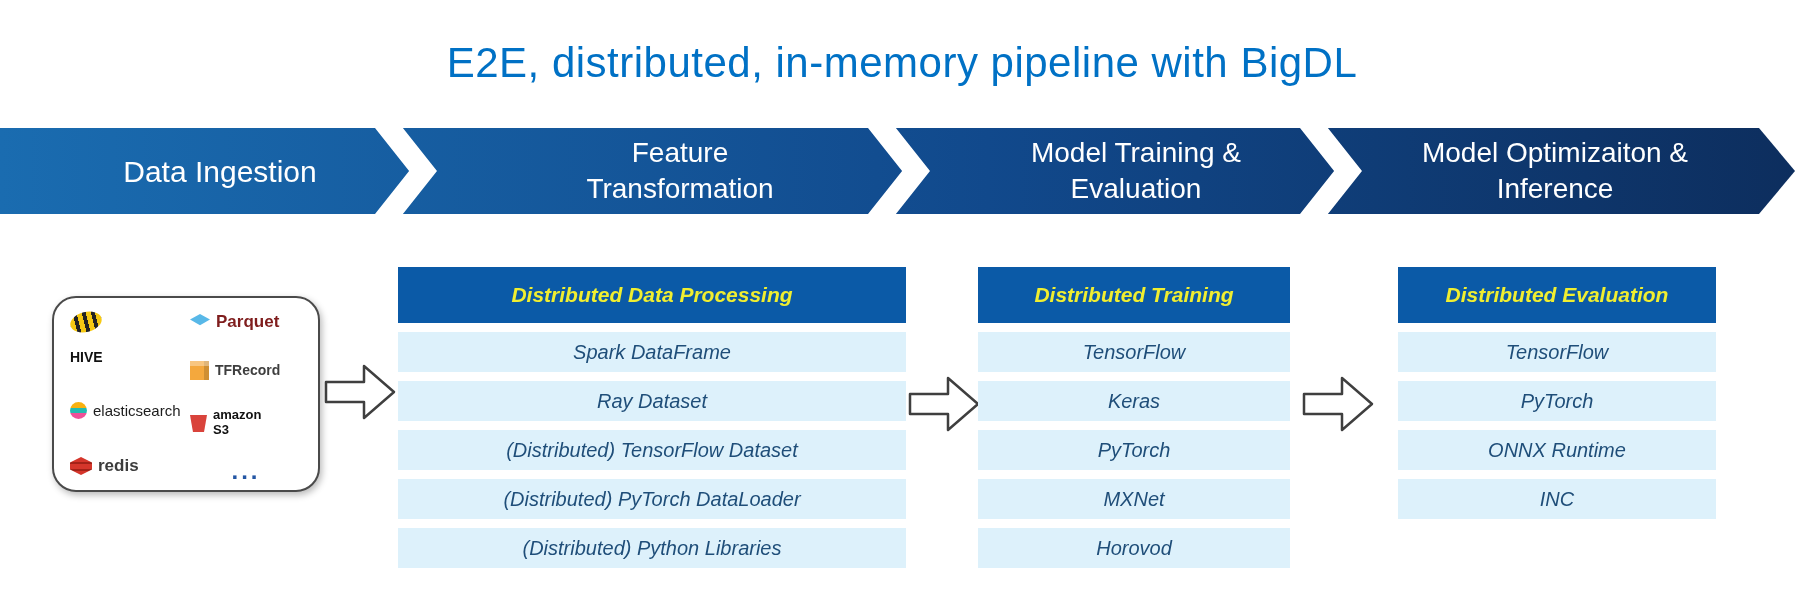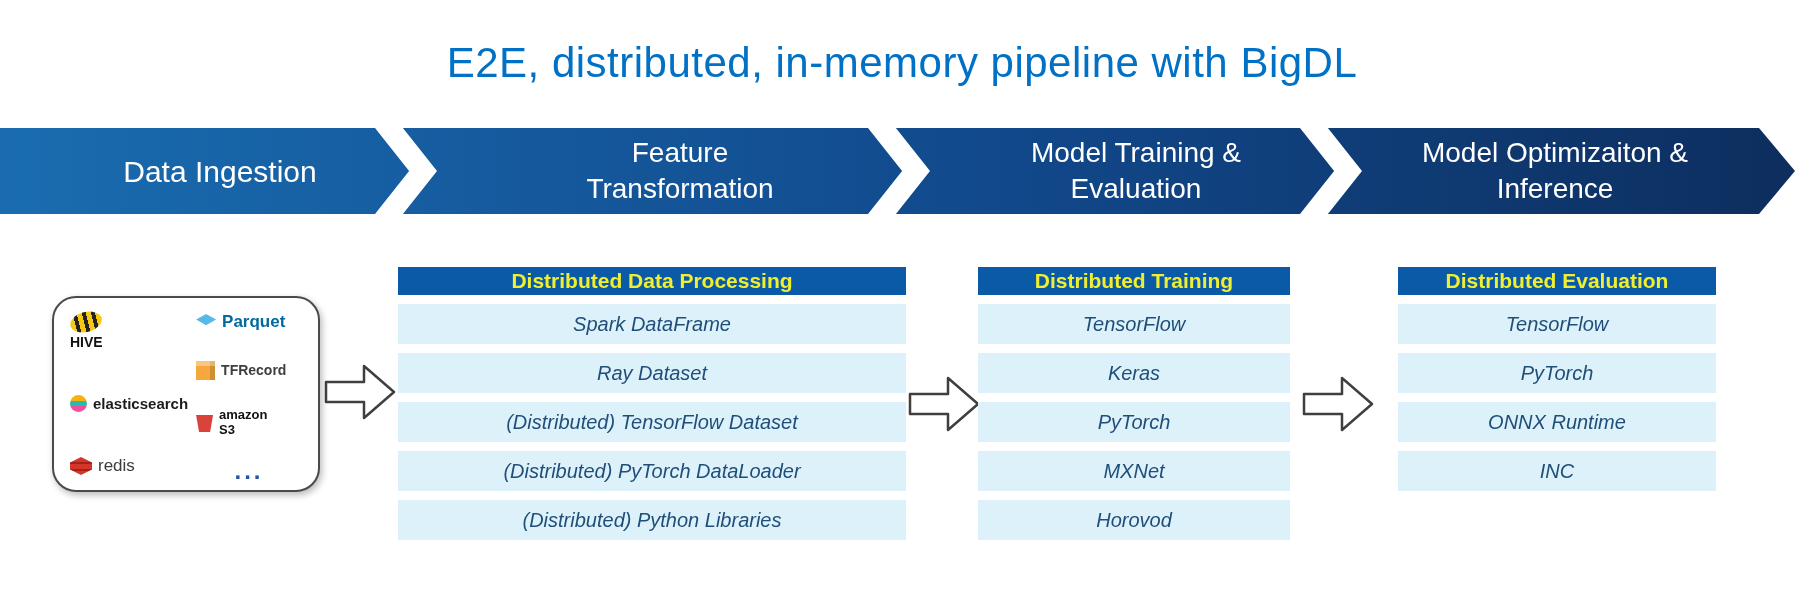--- a/index.html
+++ b/index.html
@@ -67,53 +67,53 @@
     background: #ffffff;
     border: 2px solid #4a4a4a;
     border-radius: 24px;
     box-shadow: 2px 3px 7px rgba(0,0,0,0.28);
     padding: 14px 16px;
     display: flex;
     gap: 8px;
   }
   .sources-col { display: flex; flex-direction: column; justify-content: space-between; flex: 1; }
   .logo-item { display: flex; align-items: center; gap: 6px; }
-  .logo-stacked { flex-direction: column; gap: 2px; align-items: center; width: max-content; }
+  .logo-stacked { flex-direction: column; gap: 17px; align-items: center; width: max-content; }
 
   .hive-icon {
     width: 32px; height: 20px; border-radius: 50%;
     background: repeating-linear-gradient(90deg, #f6c913 0 5px, #232323 5px 9px);
     transform: rotate(-14deg);
   }
   .hive-label { font-weight: bold; font-size: 14px; color: #111; }
 
   .parquet-icon {
     width: 20px; height: 16px; background: #58b8e8;
     clip-path: polygon(50% 0, 100% 35%, 50% 70%, 0 35%);
   }
-  .parquet-label { font-weight: bold; font-size: 17px; color: #0369a1; }
+  .parquet-label { font-weight: bold; font-size: 17px; color: #7f1d1d; }
 
   .es-icon {
     width: 17px; height: 17px; border-radius: 50%;
     background: linear-gradient(180deg, #f9b110 0 33%, #24bbb1 33% 66%, #ef5098 66% 100%);
   }
-  .es-label { font-weight: 700; font-size: 15px; color: #1c1c1c; }
+  .es-label { font-weight: 400; font-size: 15px; color: #1c1c1c; }
 
   .tfrecord-icon {
     width: 19px; height: 19px; background: #f4a83d;
     box-shadow: inset 0 5px 0 rgba(255,255,255,0.35), inset -5px 0 0 rgba(0,0,0,0.15);
   }
   .tfrecord-label { font-weight: bold; font-size: 14px; color: #3e3e3e; }
 
   .redis-icon {
     width: 22px; height: 18px;
     background: repeating-linear-gradient(180deg, #d5362b 0 5px, #a32218 5px 7px);
     clip-path: polygon(50% 0, 100% 30%, 100% 70%, 50% 100%, 0 70%, 0 30%);
   }
-  .redis-label { font-weight: normal; font-size: 17px; color: #3c3c3c; }
+  .redis-label { font-weight: bold; font-size: 17px; color: #3c3c3c; }
 
   .s3-icon {
     width: 17px; height: 19px; background: #d9433b;
     clip-path: polygon(0 8%, 100% 8%, 82% 100%, 18% 100%);
   }
   .s3-label { font-weight: bold; font-size: 13px; color: #111; width: 58px; line-height: 1.15; }
 
   .ellipsis-label {
     font-weight: bold; font-size: 24px; color: #2456a4;
     letter-spacing: 3px; line-height: 0.4;
@@ -130,24 +130,24 @@
   .pipe-table {
     position: absolute;
     top: 267px;
     display: flex; flex-direction: column; gap: 9px;
   }
   .table-1 { left: 398px;  width: 508px; }
   .table-2 { left: 978px;  width: 312px; }
   .table-3 { left: 1398px; width: 318px; }
 
   .pipe-table .hdr {
-    height: 28px;
+    height: 56px;
     background: var(--header-bg, #0b5aa7);
     color: var(--header-text, #f0ee30);
-    font-weight: bold; font-size: 21px;
+    font-style: italic; font-weight: bold; font-size: 21px;
     display: flex; align-items: center; justify-content: center;
   }
   .pipe-table .row {
     height: 40px;
     background: var(--row-bg, #ddf1fb);
     color: var(--row-text, #1f4e79);
     font-style: italic; font-size: 20px;
     display: flex; align-items: center; justify-content: center;
   }
 </style>

